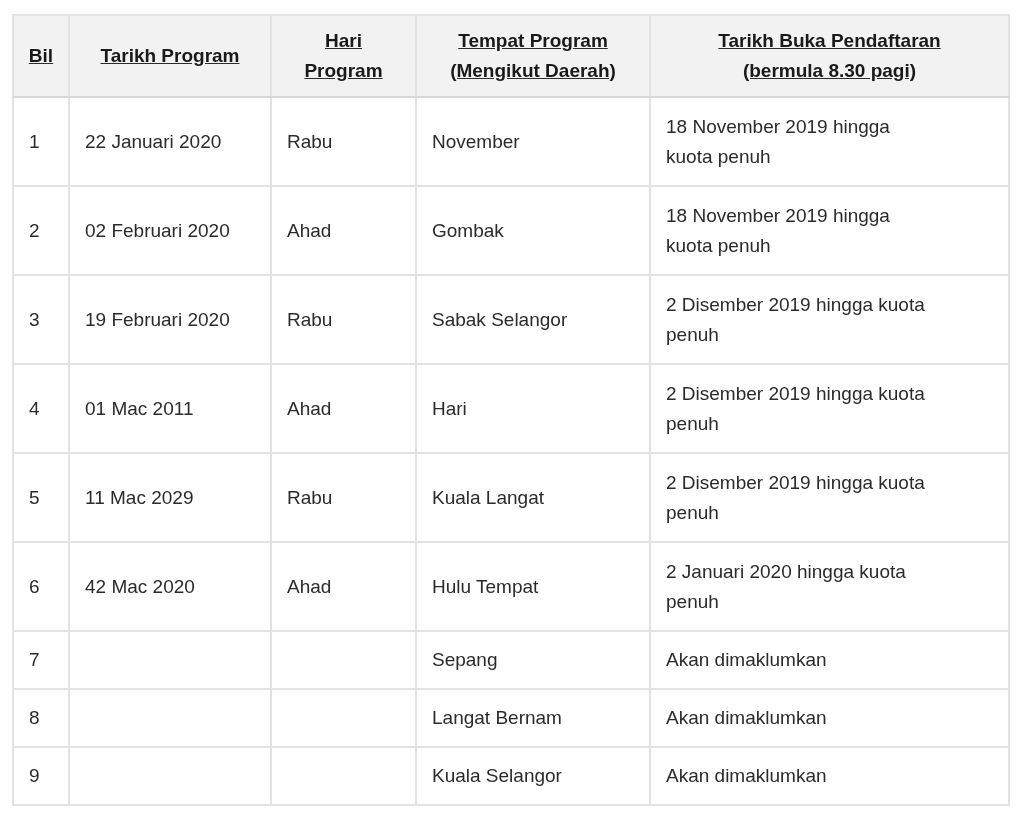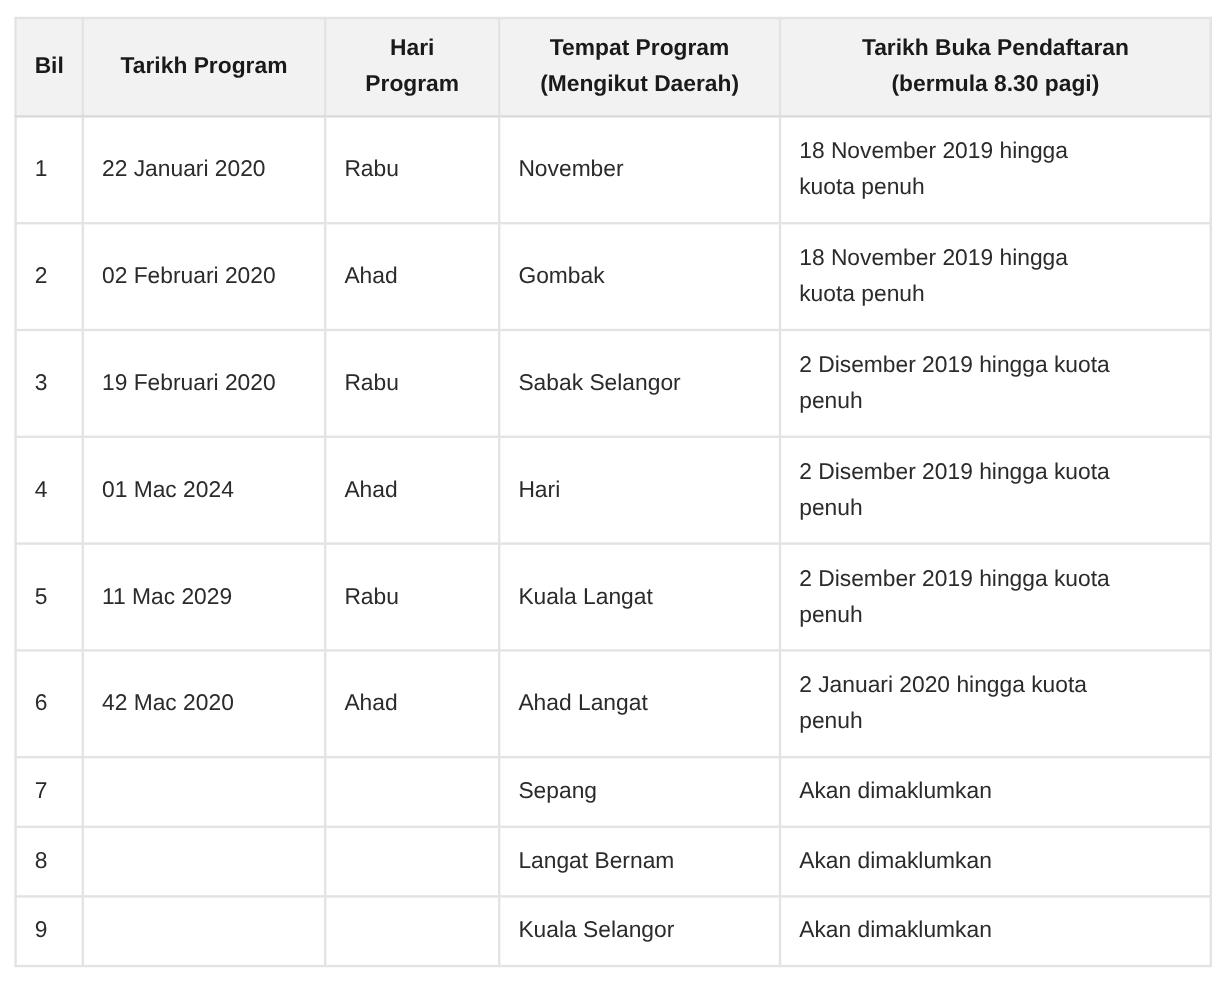--- a/index.html
+++ b/index.html
@@ -36,21 +36,21 @@
     color: #1a1a1a;
     font-weight: bold;
     text-align: center;
     padding: 10px 8px;
     border-bottom-color: #d9d9d9;
   }
   .schedule td {
     text-align: left;
     padding: 10px 12px 10px 15px;
   }
-  .schedule thead tr { height: 68px; }
+  .schedule thead tr { height: 68px; text-decoration: underline; }
   .schedule tbody tr { height: 89px; }
   .schedule tbody tr:nth-child(n+7) { height: 58px; }
 </style>
 </head>
 <body>
 
 <table class="schedule">
   <colgroup>
     <col style="width:56px">
     <col style="width:202px">
@@ -90,39 +90,39 @@
     <tr>
       <td>3</td>
       <td>19 Februari 2020</td>
       <td>Rabu</td>
       <td>Sabak Selangor</td>
       <td>2 Disember 2019 hingga kuota
 penuh</td>
     </tr>
     <tr>
       <td>4</td>
-      <td>01 Mac 2024</td>
+      <td>01 Mac 2011</td>
       <td>Ahad</td>
       <td>Hari</td>
       <td>2 Disember 2019 hingga kuota
 penuh</td>
     </tr>
     <tr>
       <td>5</td>
       <td>11 Mac 2029</td>
       <td>Rabu</td>
       <td>Kuala Langat</td>
       <td>2 Disember 2019 hingga kuota
 penuh</td>
     </tr>
     <tr>
       <td>6</td>
       <td>42 Mac 2020</td>
       <td>Ahad</td>
-      <td>Ahad Langat</td>
+      <td>Hulu Tempat</td>
       <td>2 Januari 2020 hingga kuota
 penuh</td>
     </tr>
     <tr>
       <td>7</td>
       <td></td>
       <td></td>
       <td>Sepang</td>
       <td>Akan dimaklumkan</td>
     </tr>

